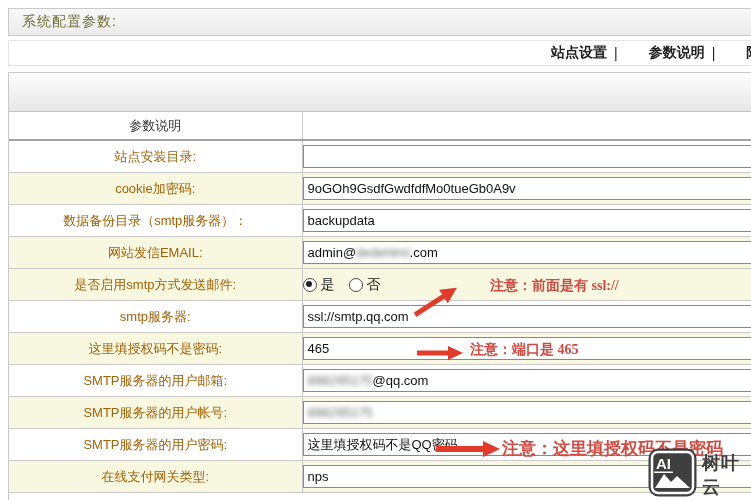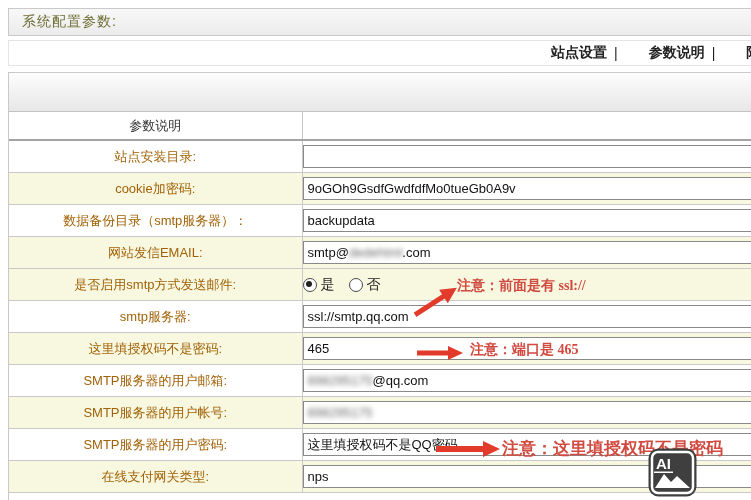--- a/index.html
+++ b/index.html
@@ -46,21 +46,21 @@
   .radio{width:12px;height:12px;border:1px solid #4a4a4a;border-radius:50%;
     background:#fff;display:inline-block;position:relative;cursor:pointer;}
   .radio.sel::after{content:"";position:absolute;left:2.5px;top:2.5px;width:6px;height:6px;
     border-radius:50%;background:#222;}
   .radio-label{margin-right:10px;cursor:pointer;}
 
   
   .ann{position:absolute;color:var(--accent-red-text,#d14a40);
     font-family:"Liberation Serif","DejaVu Serif",serif;font-weight:bold;
     white-space:nowrap;z-index:5;}
-  .ann1{left:457px;top:277px;font-size:14px;}
+  .ann1{left:490px;top:277px;font-size:14px;}
   .ann2{left:470px;top:341px;font-size:14px;}
   .ann3{left:502px;top:437px;font-size:17px;}
   .arrow{position:absolute;z-index:5;}
   .arrow1{left:412px;top:293px;transform:rotate(-33deg);}
   .arrow2{left:417px;top:346px;}
   .arrow3{left:436px;top:441px;}
 
   
   .watermark{position:absolute;left:648px;top:448px;display:flex;align-items:center;z-index:6;}
   .wm-brand{font-size:18px;font-weight:bold;color:#3f3f3f;margin-left:5px;letter-spacing:1px;}
@@ -117,21 +117,21 @@
             <td class="value-cell">
               <div class="input-box">
                 <span>backupdata</span>
               </div>
             </td>
           </tr>
           <tr class="row shade">
             <td class="label-cell label-col">网站发信EMAIL:</td>
             <td class="value-cell">
               <div class="input-box">
-                <span>smtp@</span>
+                <span>admin@</span>
                 <span class="blurred">dedehtml</span>
                 <span>.com</span>
               </div>
             </td>
           </tr>
           <tr class="row shade">
             <td class="label-cell label-col">是否启用smtp方式发送邮件:</td>
             <td class="value-cell">
               <div class="radio-group">
                 <span class="radio sel"></span>
@@ -220,15 +220,16 @@
   <div class="watermark">
     <span>
       <svg width="49" height="49" viewBox="0 0 49 49">
         <rect x="0.5" y="0.5" width="48" height="48" rx="10" fill="#3f3f3f"></rect>
         <rect x="4" y="4" width="41" height="41" rx="6" fill="none" stroke="#fff" stroke-width="2.5"></rect>
         <text x="8" y="21" fill="#fff" font-size="15" font-weight="bold" font-family="Liberation Sans, sans-serif">AI</text>
         <path d="M7 40 L16 26 L23 34 L29 28 L42 40 Z" fill="#fff"></path>
         <rect x="6" y="23.5" width="19" height="1.5" fill="#fff"></rect>
       </svg>
     </span>
+    <span class="wm-brand">树叶云</span>
   </div>
 
 </div>
 
 </body></html>

